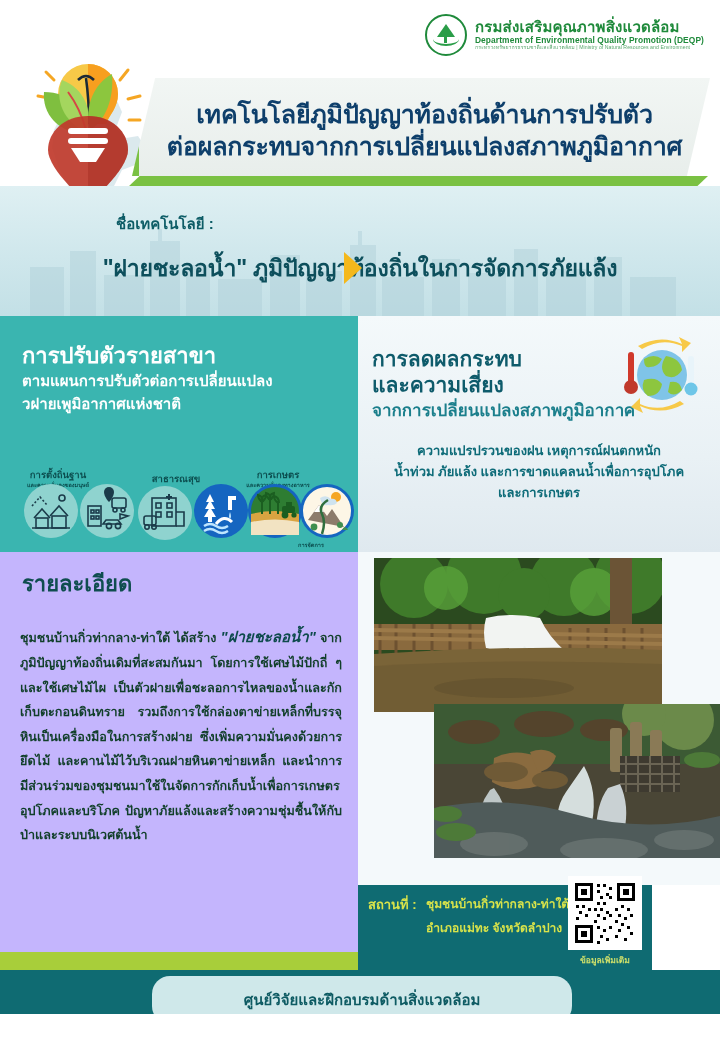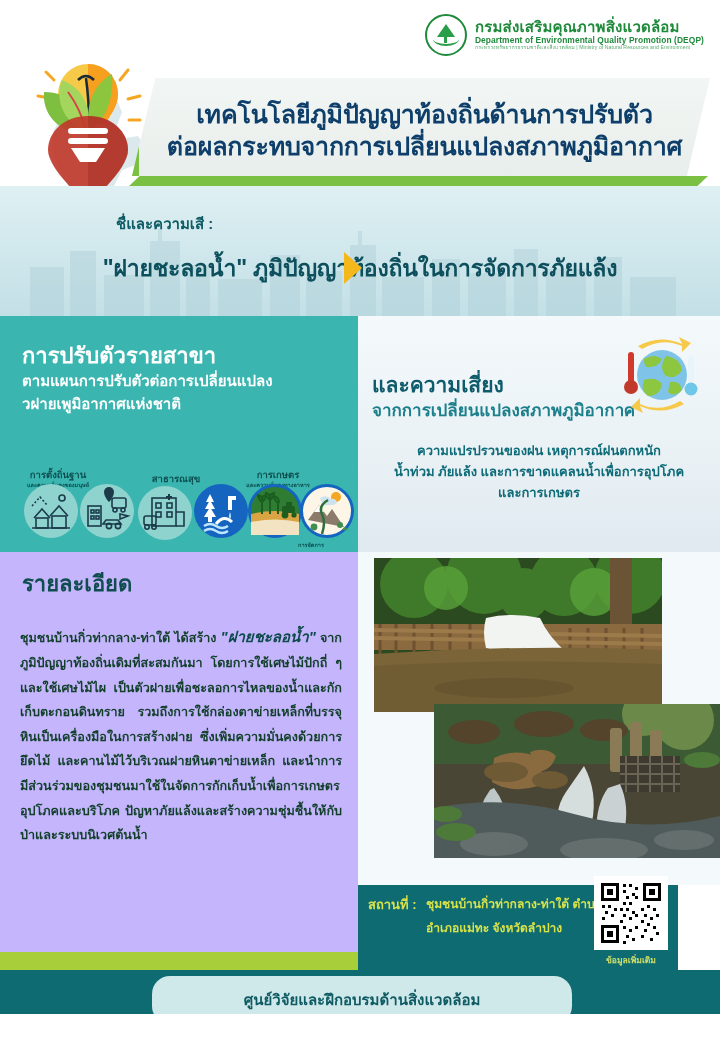--- a/index.html
+++ b/index.html
@@ -169,21 +169,21 @@
     background: #f4f9fb;
   }
   .photo {
     position: absolute; overflow: hidden; background: #2f5d2a;
   }
   .photo1 { left: 16px; top: 6px; width: 288px; height: 154px; }
   .photo2 { left: 76px; top: 152px; width: 286px; height: 154px; }
 
   
   .loc-strip {
-    position: absolute; left: 358px; top: 885px; width: 320px; height: 85px;
+    position: absolute; left: 358px; top: 885px; width: 294px; height: 85px;
     background: #0f6b72;
   }
   .loc-label {
     position: absolute; left: 10px; top: 9px;
     font-size: 13px; font-weight: bold; color: #d8e34a;
   }
   .loc-val1 {
     position: absolute; left: 68px; top: 9px;
     font-size: 12px; font-weight: bold; color: #d8e34a; white-space: nowrap;
   }
@@ -297,21 +297,21 @@
         <rect x="432" y="38" width="28" height="57"></rect>
           <rect x="468" y="52" width="38" height="43"></rect>
         <rect x="514" y="28" width="24" height="67"></rect>
           <rect x="546" y="48" width="40" height="47"></rect>
         <rect x="594" y="36" width="28" height="59"></rect>
           <rect x="630" y="56" width="46" height="39"></rect>
         <rect x="158" y="8" width="4" height="14"></rect>
           <rect x="358" y="10" width="4" height="14"></rect>
       </g>
     </svg>
-    <div class="tech-label">ชื่และความเสี :</div>
+    <div class="tech-label">ชื่อเทคโนโลยี :</div>
     <div class="tech-name">"ฝายชะลอน้ำ" ภูมิปัญญาท้องถิ่นในการจัดการภัยแล้ง</div>
   </div>
 
   <div class="panel-left">
     <div class="pl-title">การปรับตัวรายสาขา</div>
     <div class="pl-sub">
       <div>ตามแผนการปรับตัวต่อการเปลี่ยนแปลง</div>
       <div>วฝายเพูมิอากาศแห่งชาติ</div>
     </div>
 
@@ -436,20 +436,21 @@
         <span class="big">การจัดการน้ำ</span>
       </div>
       <div class="ic-label" style="left:258px; top:76px; width:90px; line-height:1.1;">
         <span class="sml">การจัดการ</span>
         <span class="big">ทรัพยากรธรรมชาติ</span>
       </div>
     </div>
   </div>
 
   <div class="panel-right">
+    <div class="pr-title1">การลดผลกระทบ</div>
     <div class="pr-title2">และความเสี่ยง</div>
     <div class="pr-title3">จากการเปลี่ยนแปลงสภาพภูมิอากาศ</div>
 
     <svg class="globe-ico" viewBox="0 0 92 82">
       <path d="M24 12 q22 -12 44 -2 l-3 -7 l12 6 l-9 9 l0 -6 q-20 -9 -40 3z" fill="#f7c948"></path>
       <path d="M70 70 q-22 12 -44 2 l3 7 l-12 -6 l9 -9 l0 6 q20 9 40 -3z" fill="#f7c948"></path>
       <circle cx="48" cy="41" r="25" fill="#7fc4e8"></circle>
       <path d="M30 25 q10 -6 18 0 q-4 8 -12 8 q-6 2 -6 -8z" fill="#8dc63f"></path>
       <path d="M52 22 q14 2 16 14 q-6 10 -16 6 q-8 -8 0 -20z" fill="#8dc63f"></path>
       <path d="M30 46 q12 -4 18 4 q-2 12 -14 12 q-8 -6 -4 -16z" fill="#8dc63f"></path>

